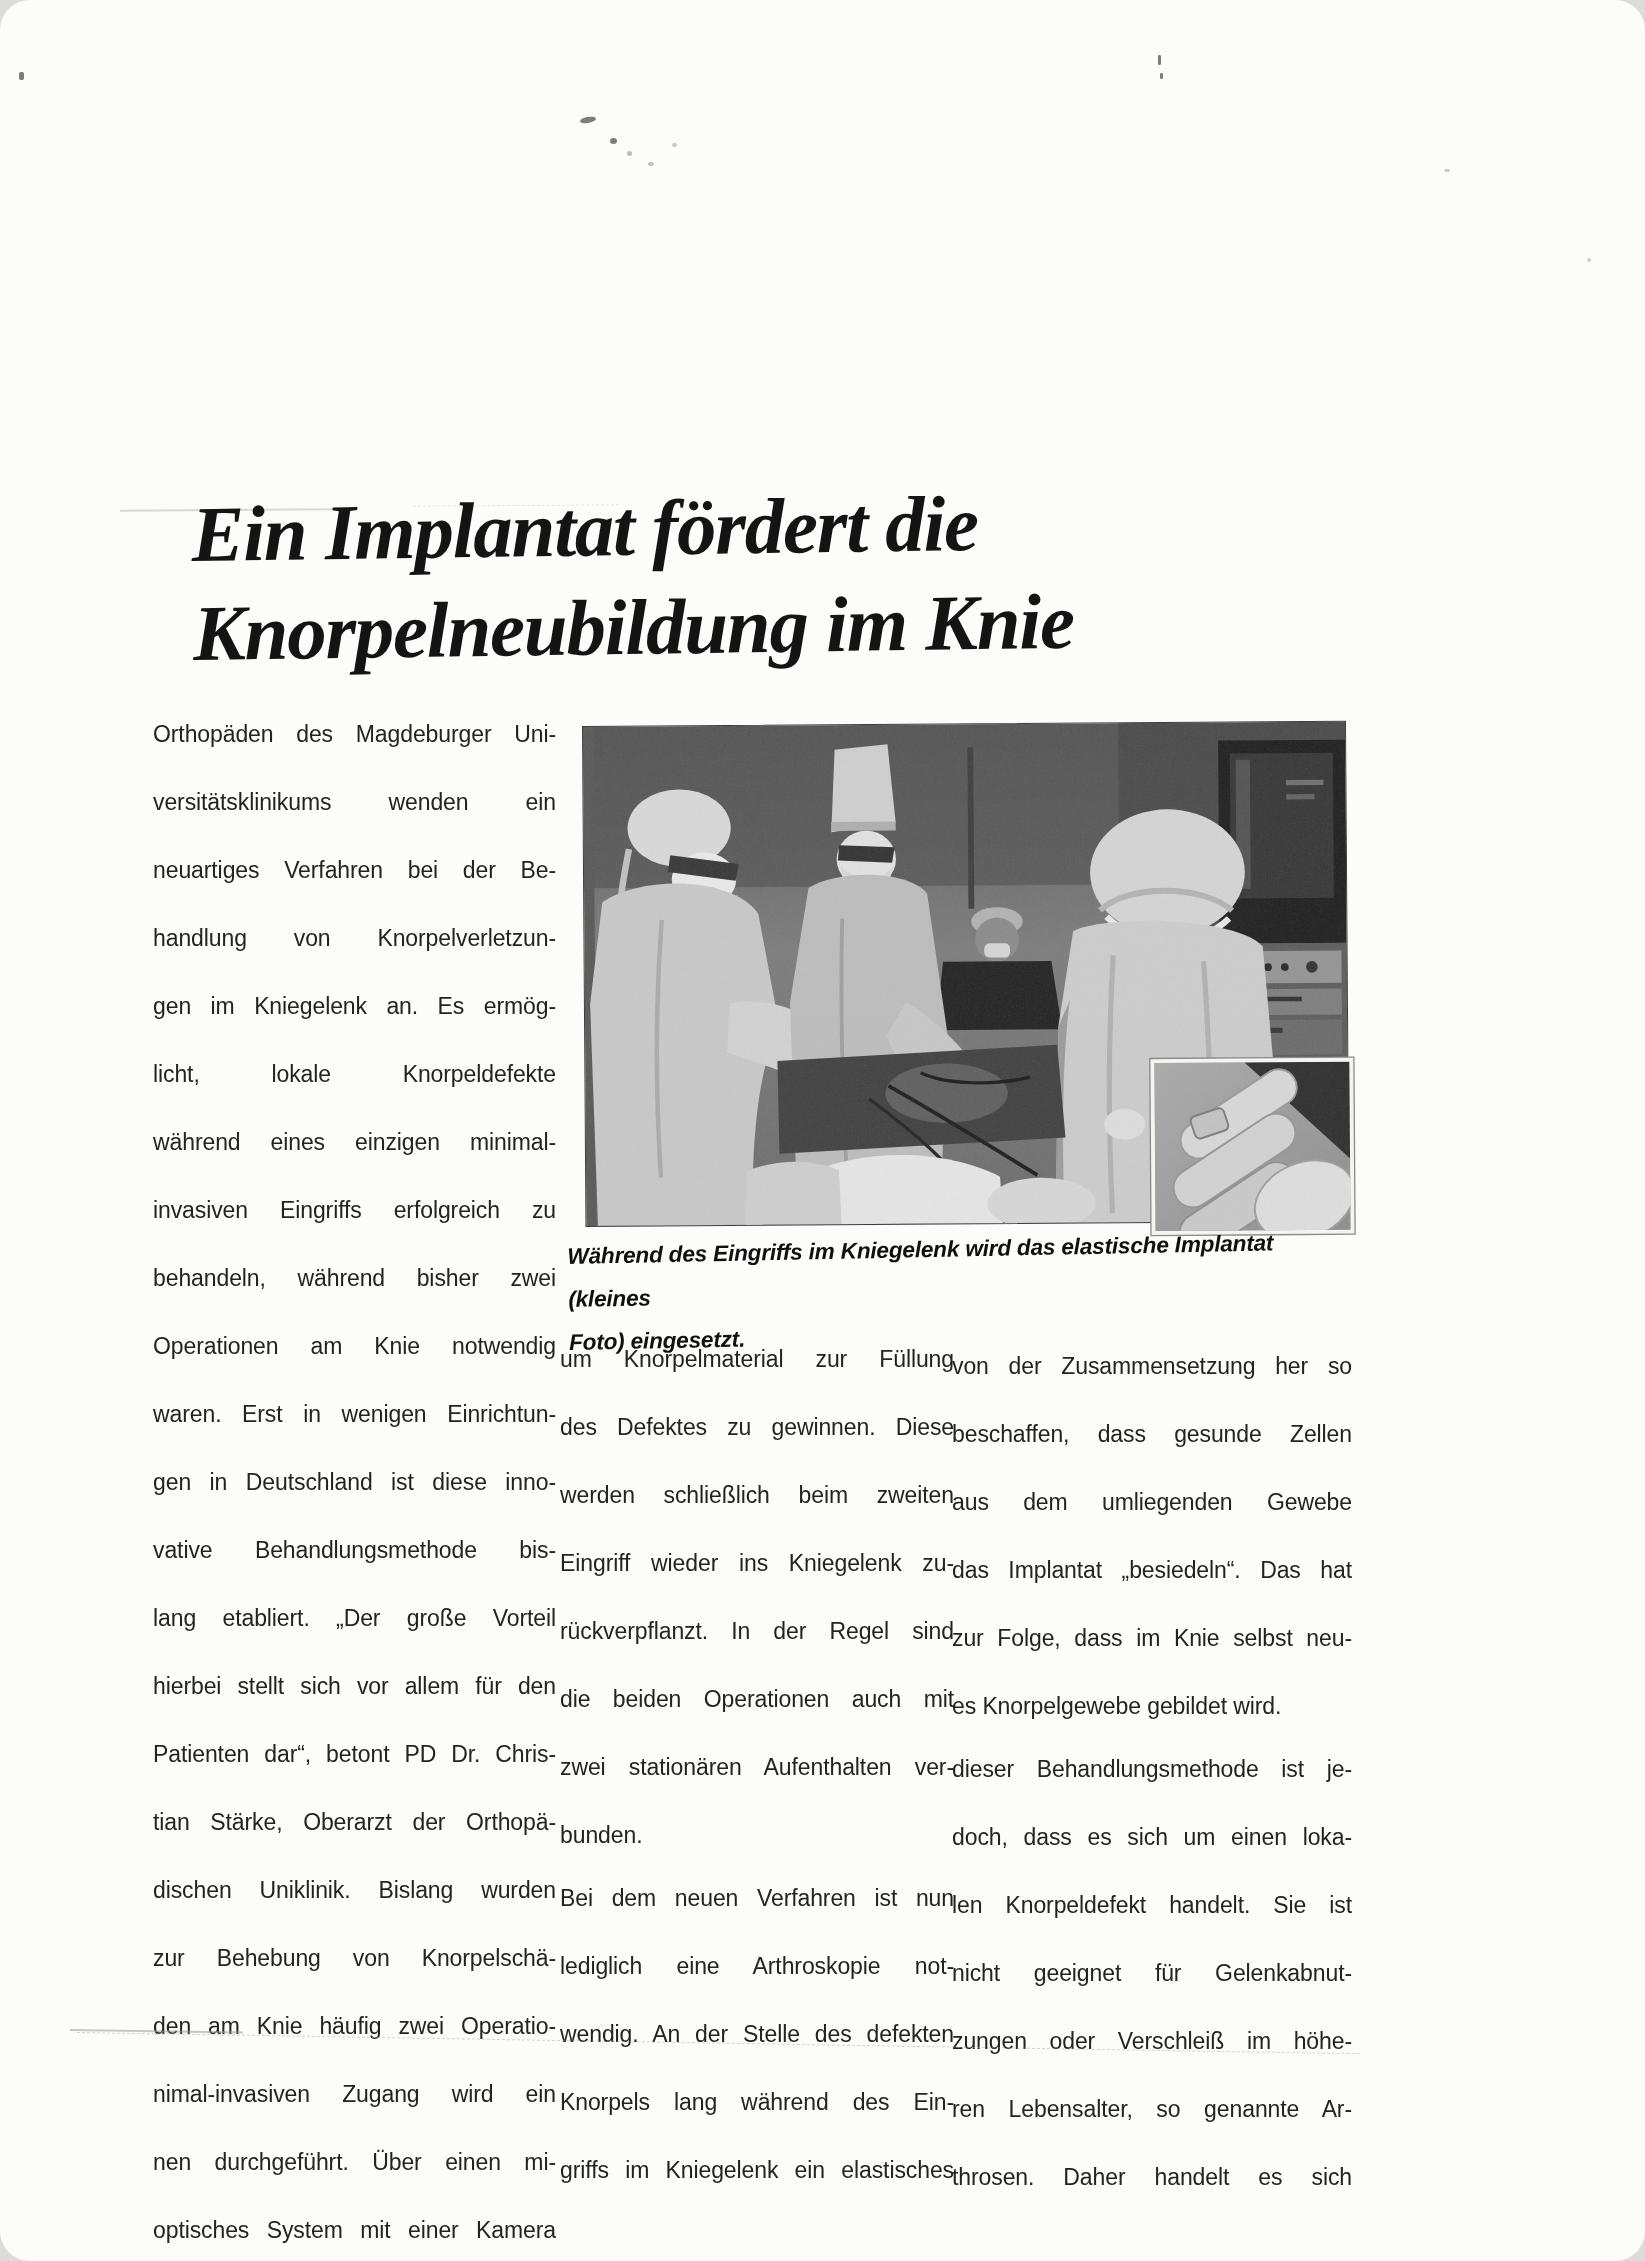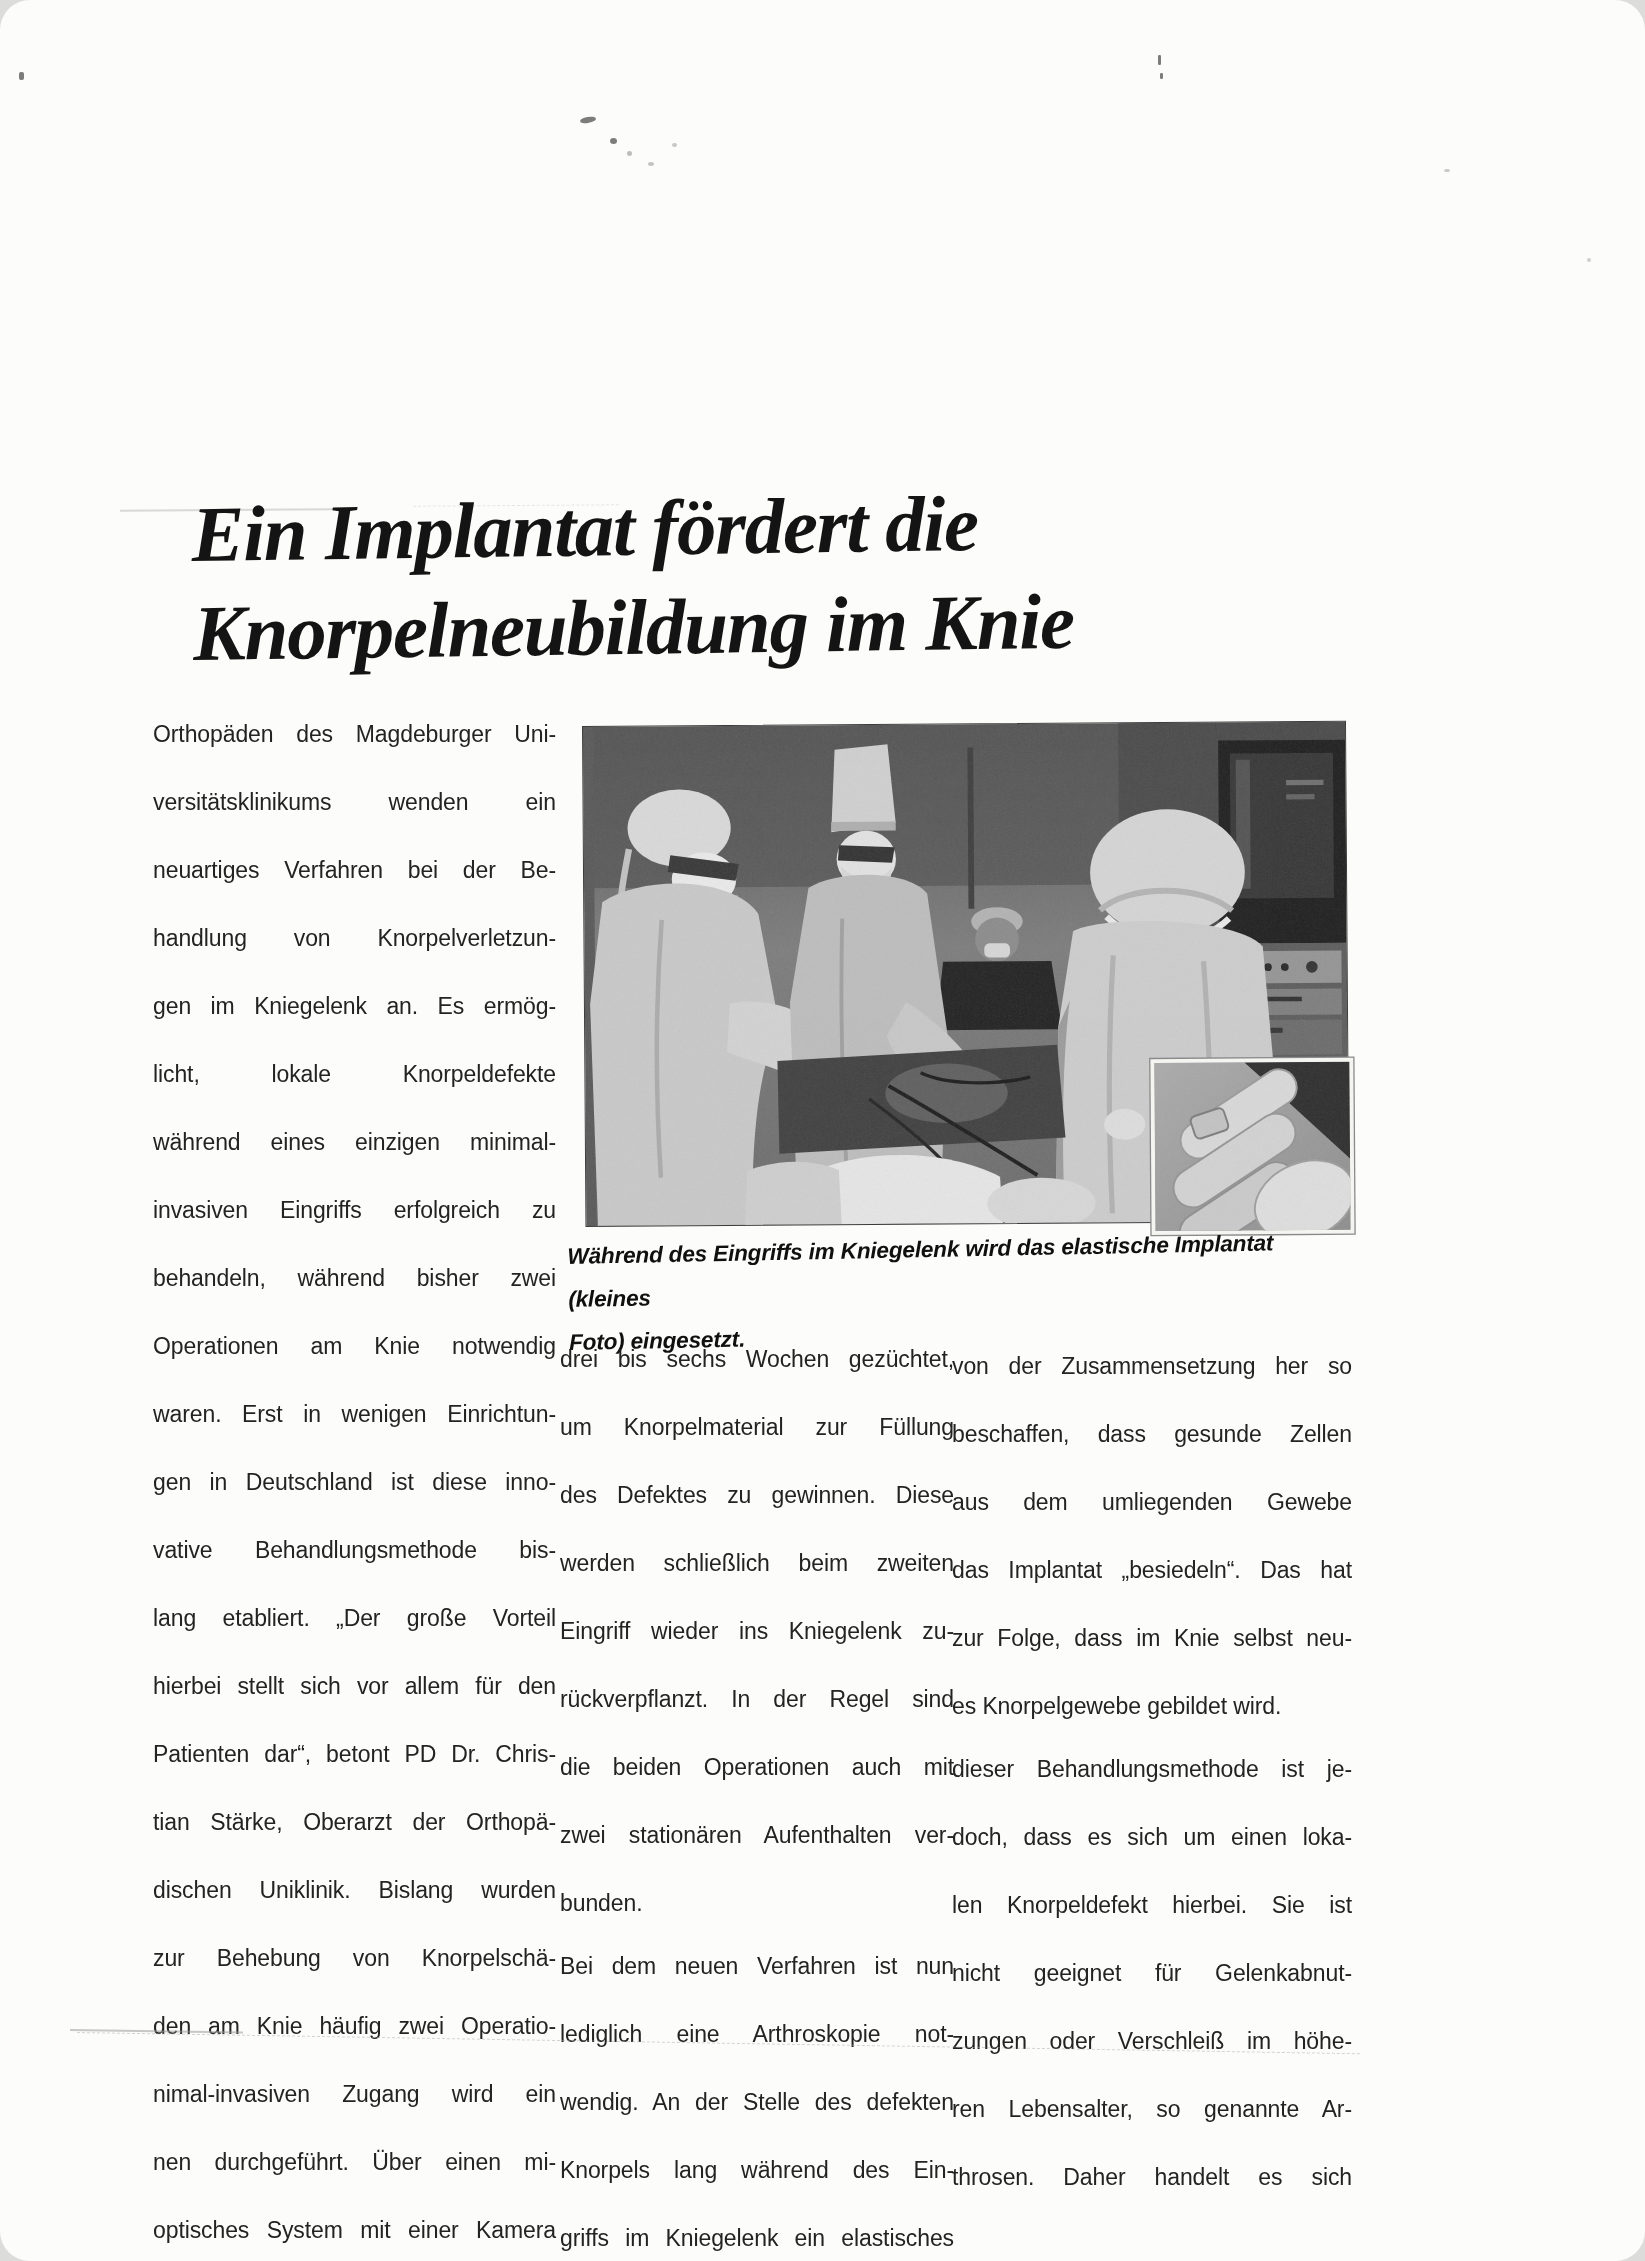--- a/index.html
+++ b/index.html
@@ -235,21 +235,20 @@
     </div>
   </figure>
 
   <figcaption id="caption">
       <div>Während  des Eingriffs im Kniegelenk wird das elastische Implantat (kleines</div>
       <div>Foto) eingesetzt.</div>
     </figcaption>
 
   <div class="column" id="col-middle">
       <div class="para">
-        <div class="jline">drei bis sechs Wochen gezüchtet,</div>
         <div class="jline">um Knorpelmaterial zur Füllung</div>
         <div class="jline">des Defektes zu gewinnen. Diese</div>
         <div class="jline">werden schließlich beim zweiten</div>
         <div class="jline">Eingriff wieder ins Kniegelenk zu-</div>
         <div class="jline">rückverpflanzt. In der Regel sind</div>
         <div class="jline">die beiden Operationen auch mit</div>
         <div class="jline">zwei stationären Aufenthalten ver-</div>
         <div class="jline jlast">bunden.</div>
       </div>
       <div class="para">
@@ -265,21 +264,21 @@
         <div class="jline">von der Zusammensetzung her so</div>
         <div class="jline">beschaffen, dass gesunde Zellen</div>
         <div class="jline">aus dem umliegenden Gewebe</div>
         <div class="jline">das Implantat „besiedeln“. Das hat</div>
         <div class="jline">zur Folge, dass im Knie selbst neu-</div>
         <div class="jline jlast">es Knorpelgewebe gebildet wird.</div>
       </div>
       <div class="para">
         <div class="jline">dieser Behandlungsmethode ist je-</div>
         <div class="jline">doch, dass es sich um einen loka-</div>
-        <div class="jline">len Knorpeldefekt hierbei. Sie ist</div>
+        <div class="jline">len Knorpeldefekt handelt. Sie ist</div>
         <div class="jline">nicht geeignet für Gelenkabnut-</div>
         <div class="jline">zungen oder Verschleiß im höhe-</div>
         <div class="jline">ren Lebensalter, so genannte Ar-</div>
         <div class="jline">throsen. Daher handelt es sich</div>
       </div>
     </div>
 
   <div class="rule" id="rule-bottom-a"></div>
   <div class="rule" id="rule-bottom-b"></div>
 

